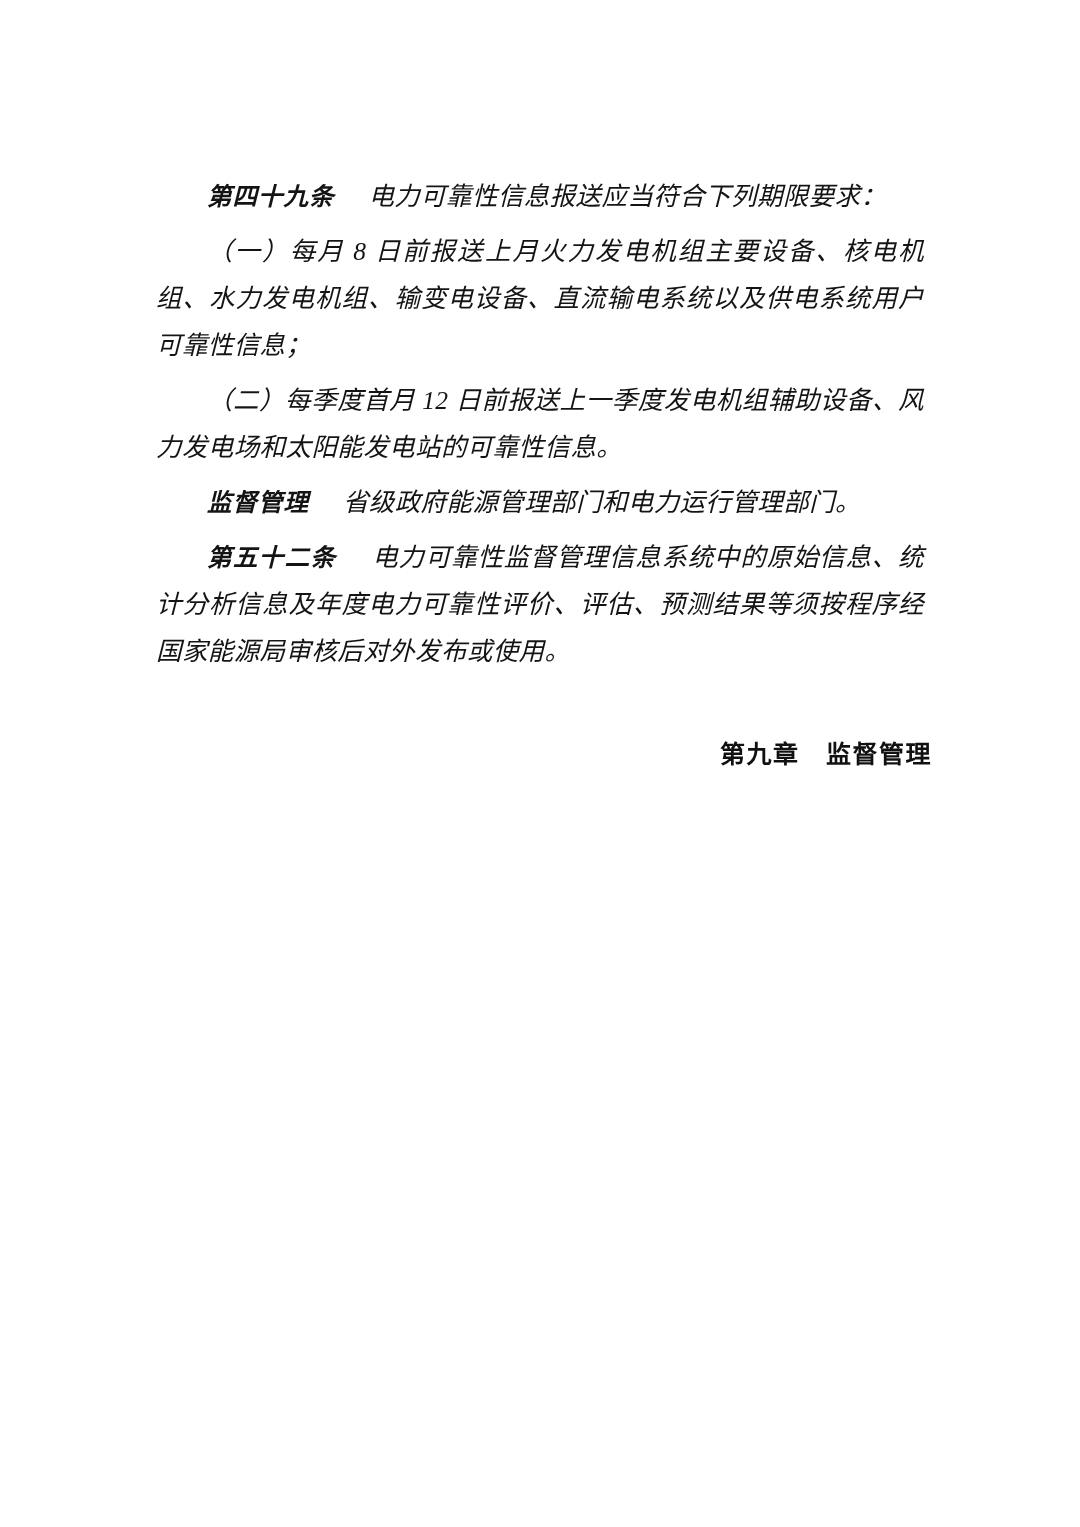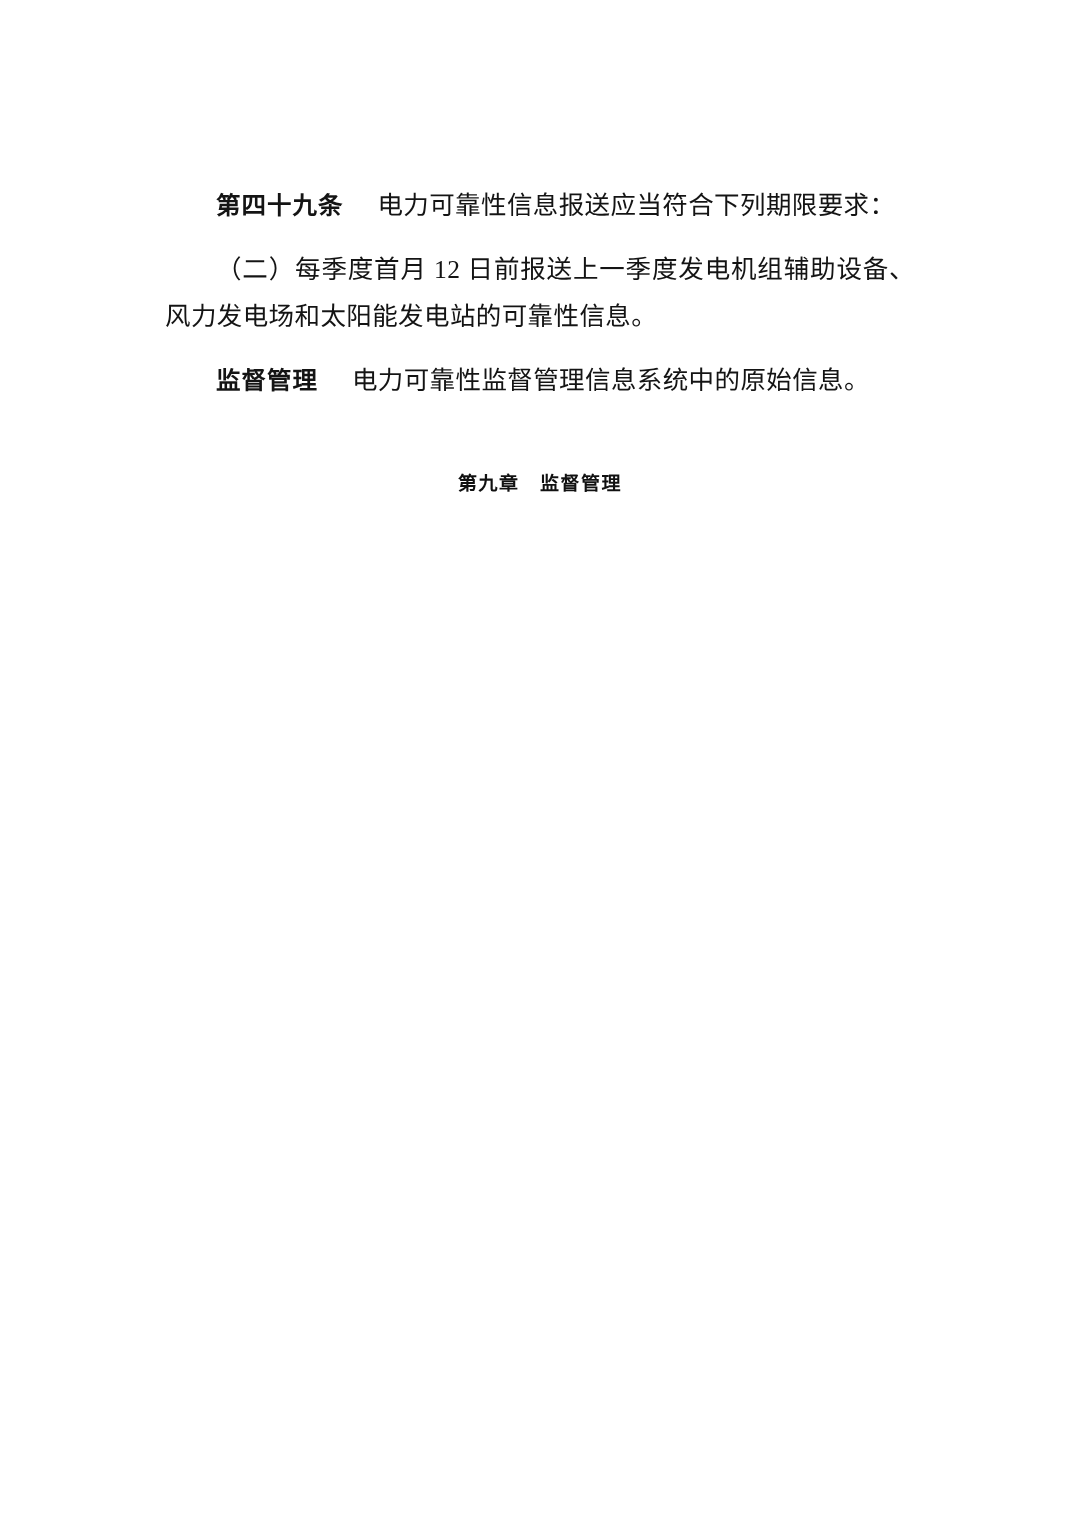--- a/index.html
+++ b/index.html
@@ -24,67 +24,75 @@
   }
   .doc-body {
     font-size: 25.5px;
     line-height: 47px;
     text-align: justify;
     text-justify: inter-ideograph;
     letter-spacing: 0.4px;
     color: #141414;
   }
   p.para {
-    margin: 17px;
+    margin: 8px;
     padding: 0;
     text-indent: 2em;
+    font-style: italic;
   }
   .art-title {
     font-family: "DejaVu Sans", "Liberation Sans", sans-serif;
     font-weight: 700;
     letter-spacing: 1px;
     font-size: 24.5px;
   }
   .chapter-heading {
     margin: 0;
     padding: 0;
-    text-align: center;
+    text-align: right;
     font-family: "DejaVu Sans", "Liberation Sans", sans-serif;
     font-weight: 700;
-    font-size: 19px;
+    font-size: 25px;
     letter-spacing: 1.5px;
     color: #111111;
   }
   .chapter-wrap {
     margin-top: 56px;
   }
 </style>
 </head>
 <body>
 
 <div class="page">
   <div class="doc-body">
 
     <p class="para">
       <span class="art-title">第四十九条</span>
       <span>&nbsp;&nbsp;&nbsp;&nbsp;</span><span>电力可靠性信息报送应当符合下列期限要求：</span>
     </p>
 
+    <p class="para">
+      <span>（一）每月 8 日前报送上月火力发电机组主要设备、核电机组、水力发电机组、输变电设备、直流输电系统以及供电系统用户可靠性信息；</span>
+    </p>
 
     <p class="para">
       <span>（二）每季度首月 12 日前报送上一季度发电机组辅助设备、风力发电场和太阳能发电站的可靠性信息。</span>
     </p>
 
 
 
 
     <p class="para">
       <span class="art-title">监督管理</span>
-      <span>&nbsp;&nbsp;&nbsp;&nbsp;</span><span>电力可靠性监督管理信息系统中的原始信息。</span>
+      <span>&nbsp;&nbsp;&nbsp;&nbsp;</span><span>省级政府能源管理部门和电力运行管理部门。</span>
     </p>
 
+    <p class="para">
+      <span class="art-title">第五十二条</span>
+      <span>&nbsp;&nbsp;&nbsp;&nbsp;</span><span>电力可靠性监督管理信息系统中的原始信息、统计分析信息及年度电力可靠性评价、评估、预测结果等须按程序经国家能源局审核后对外发布或使用。</span>
+    </p>
 
     <div class="chapter-wrap">
       <p class="chapter-heading">第九章　监督管理</p>
     </div>
 
   </div>
 </div>
 
 </body></html>

